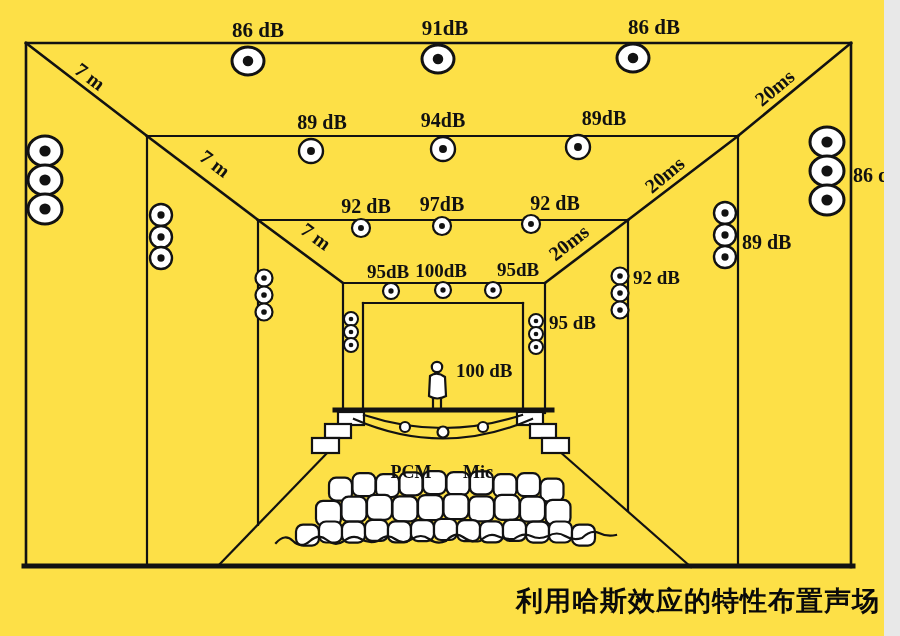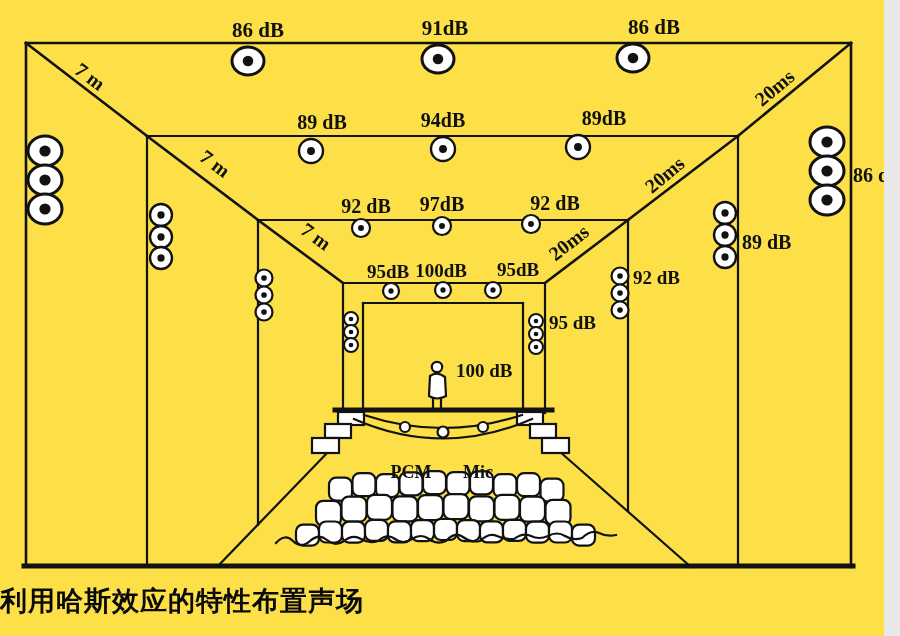--- a/index.html
+++ b/index.html
@@ -13,21 +13,21 @@
   .ln-thick{stroke:#121212;fill:none;stroke-width:5;stroke-linecap:square;}
   .shape{fill:#ffffff;stroke:#121212;stroke-width:2.2;}
   .spk-outer{fill:#ffffff;stroke:#121212;}
   .spk-dot{fill:#121212;stroke:none;}
   .lbl{font-family:"Liberation Serif", serif;font-weight:bold;fill:#111111;}
   .s20{font-size:21px;}
   .s19{font-size:20px;}
   .s18{font-size:19px;}
   .s17{font-size:18px;}
   .caption{
-    position:absolute;left:0;top:583px;width:880px;text-align:left;
+    position:absolute;left:0;top:583px;width:880px;text-align:right;
     font-family:"Liberation Sans", sans-serif;font-weight:bold;
     font-size:27px;color:#0a0a0a;letter-spacing:1px;
   }
 </style>
 </head>
 <body>
 
 <div class="screen">
   <svg width="900" height="580" viewBox="0 0 900 580">
 

